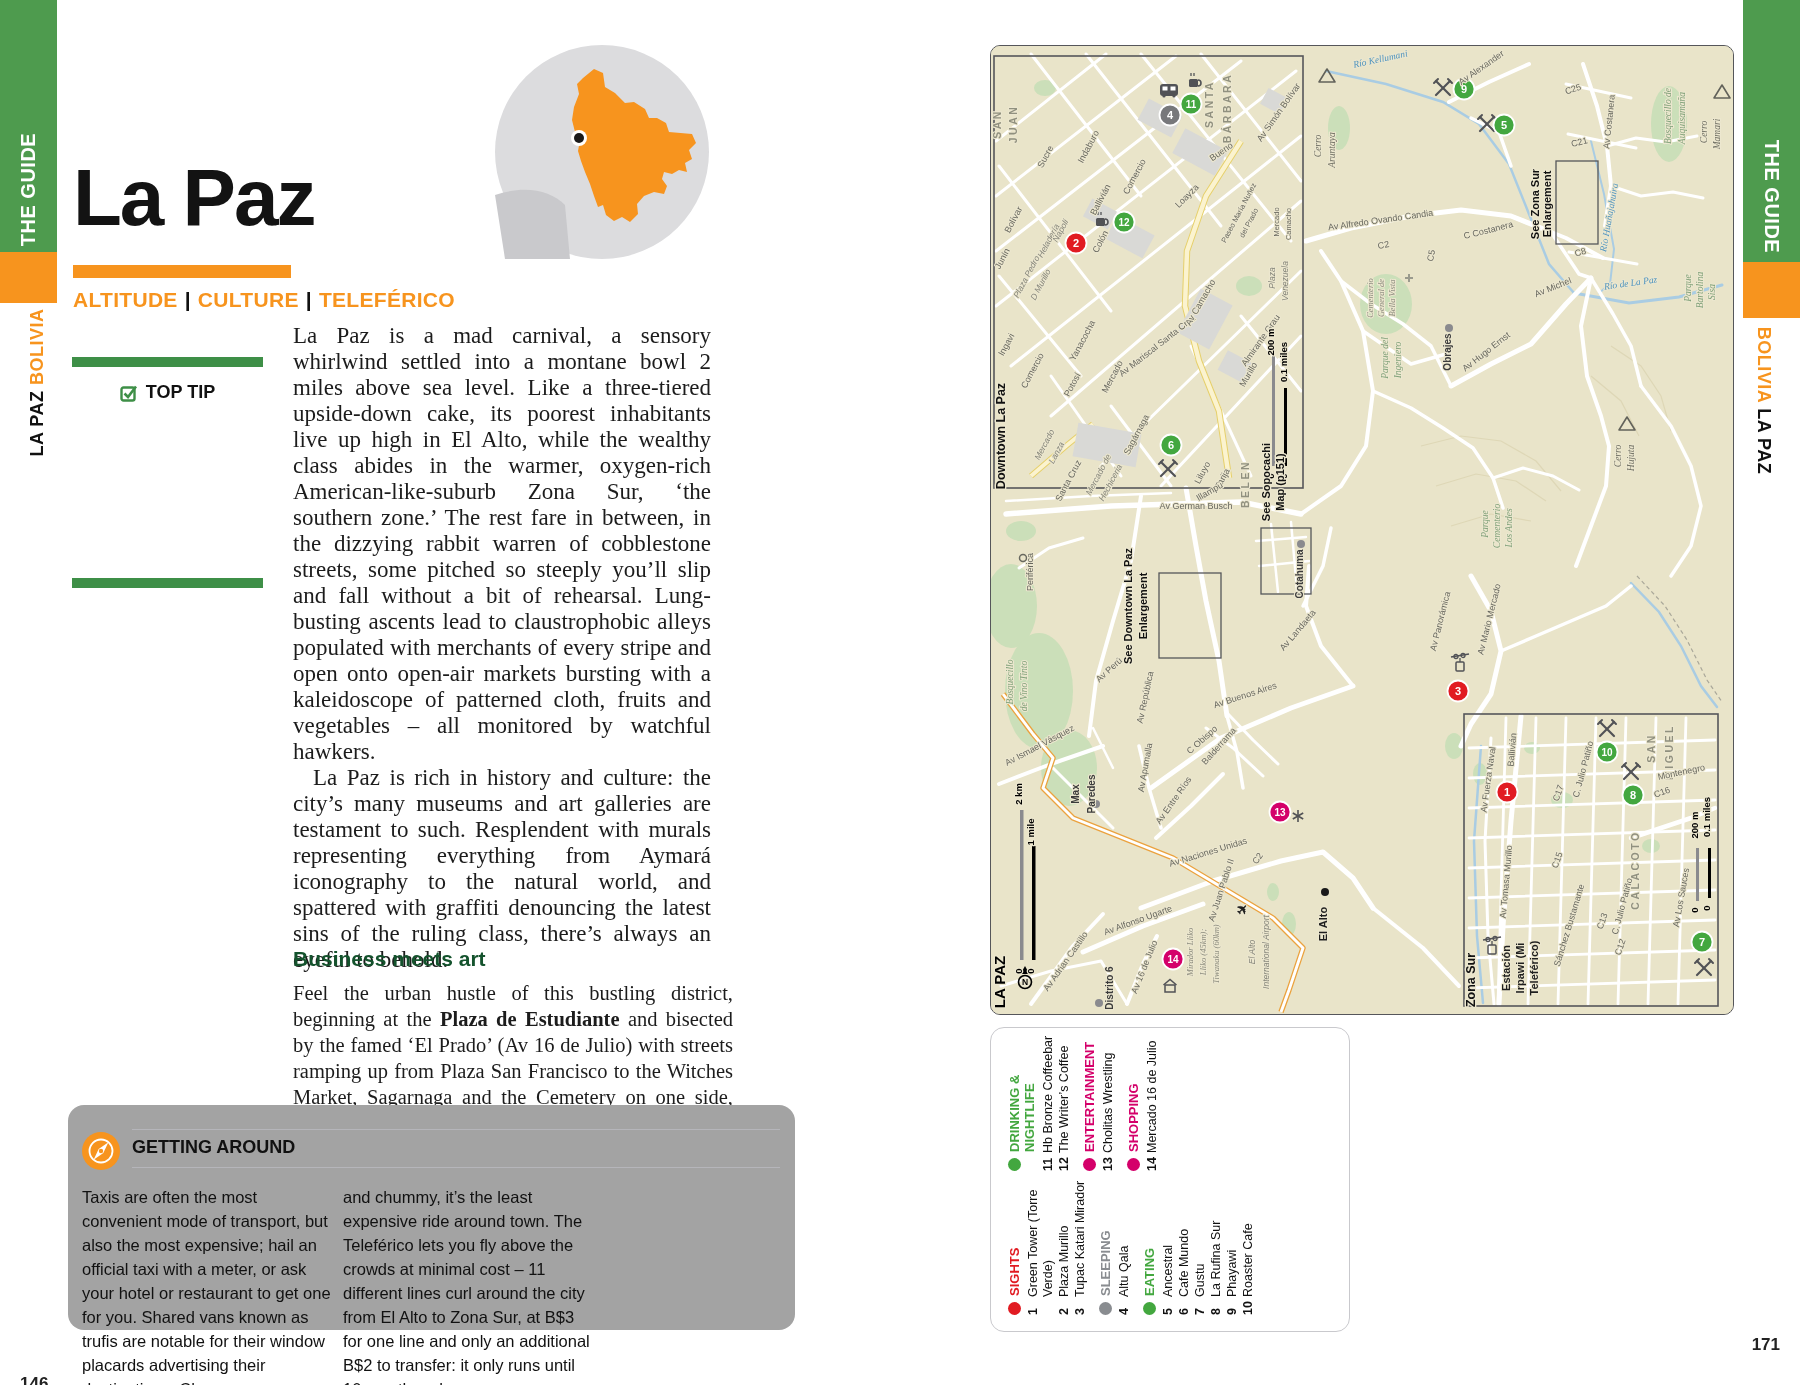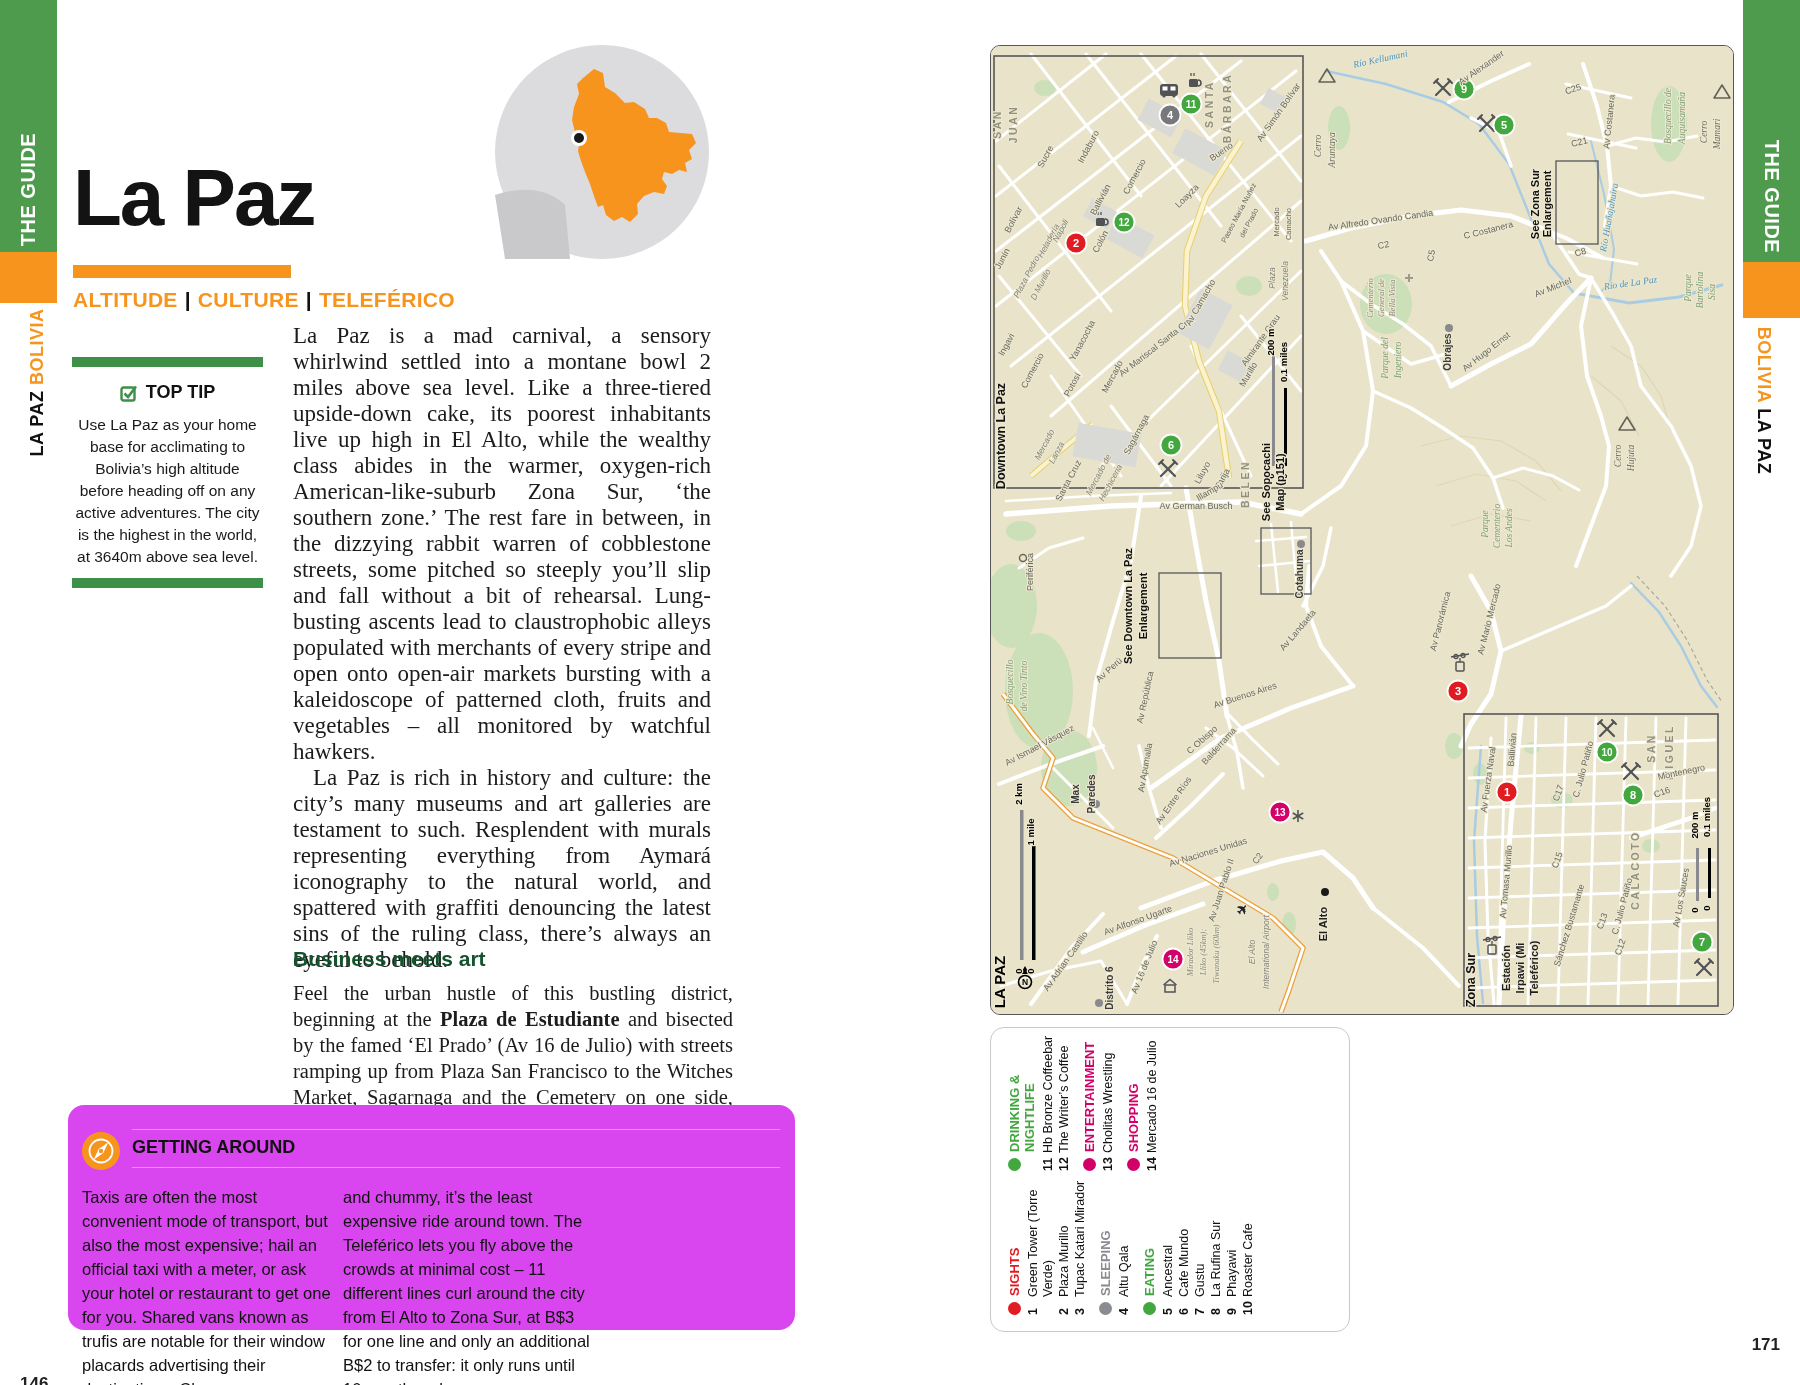--- a/index.html
+++ b/index.html
@@ -29,21 +29,21 @@
   
   .serif{font-family:"Liberation Serif",serif;color:#1c1c1c;}
   .intro{font-size:23px;line-height:26px;text-align:justify;}
   .intro p{margin:0;}
   .intro p+p{text-indent:20px;}
   .h2{font-size:26px;font-weight:800;color:#131313;}
   .h3{font-size:21px;font-weight:800;color:#14532d;}
   .body3{font-size:20.5px;line-height:26px;text-align:justify;}
   .body3 b{font-weight:bold;margin-top:16px;}
   
-  .ga-box{background:#d946ef;border-radius:16px;}
+  .ga-box{background:#a3a3a3;border-radius:16px;}
   .ga-head{font-size:18px;font-weight:800;color:#111;}
   .hairline{background:#b5b5ba;height:1px;}
   .ga-col{font-size:16.5px;line-height:24px;color:#111;}
   
   .map-wrap{border:1.5px solid #55565a;border-radius:10px;overflow:hidden;background:#e9e4c9;}
   svg text{font-family:"Liberation Sans",sans-serif;text-anchor:middle;paint-order:stroke;stroke:#ece7cf;stroke-width:2.2px;stroke-linejoin:round;}
   svg text.st{font-size:9px;fill:#68685f;}
   svg text.st8{font-size:7.5px;fill:#68685f;}
   svg text.dist{font-size:10.5px;fill:#90907f;font-weight:600;letter-spacing:2.5px;}
   svg text.poi{font-size:8.5px;font-style:italic;fill:#85857a;}
@@ -109,21 +109,20 @@
   </svg>
 
   <div class="abs toptip" style="left:72px;top:357px;width:191px;height:211px;">
     <div class="toptip-head">
       <svg width="18" height="18" viewBox="0 0 18 18">
         <rect x="1.5" y="3.5" width="13" height="13" rx="2" fill="none" stroke="#3e8f47" stroke-width="2.4"></rect>
         <path d="M4.5,9.5 L8,13 L16,2.5" fill="none" stroke="#3e8f47" stroke-width="2.6"></path>
       </svg>
       <span>TOP TIP</span>
     </div>
-    <div class="toptip-body">Use La Paz as your home base for acclimating to Bolivia’s high altitude before heading off on any active adventures. The city is the highest in the world, at 3640m above sea level.</div>
   </div>
 
   <div class="abs serif intro" style="left:293px;top:323px;width:418px;">
     <p>La Paz is a mad carnival, a sensory whirlwind settled into a montane bowl 2 miles above sea level. Like a three-tiered upside-down cake, its poorest inhabitants live up high in El Alto, while the wealthy class abides in the warmer, oxygen-rich American-like-suburb Zona Sur, ‘the southern zone.’ The rest fare in between, in the dizzying rabbit warren of cobblestone streets, some pitched so steeply you’ll slip and fall without a bit of rehearsal. Lung-busting ascents lead to claustrophobic alleys populated with merchants of every stripe and open onto open-air markets bursting with a kaleidoscope of patterned cloth, fruits and vegetables – all monitored by watchful hawkers.</p>
     <p>La Paz is rich in history and culture: the city’s many museums and art galleries are testament to such. Resplendent with murals representing everything from Aymará iconography to the natural world, and spattered with graffiti denouncing the latest sins of the ruling class, there’s always an eyeful to behold.</p>
   </div>
 
   <div class="abs h3" style="left:293px;top:947px;">Business meets art</div>
   <div class="abs serif body3" style="left:293px;top:980px;width:440px;">
     <span>Feel the urban hustle of this bustling district, beginning at the </span><b>Plaza de Estudiante</b><span> and bisected by the famed ‘El Prado’ (Av 16 de Julio) with streets ramping up from Plaza San Francisco to the Witches Market, Sagarnaga and the Cemetery on one side, and Plaza Murillo and the museum district on the other.</span>

